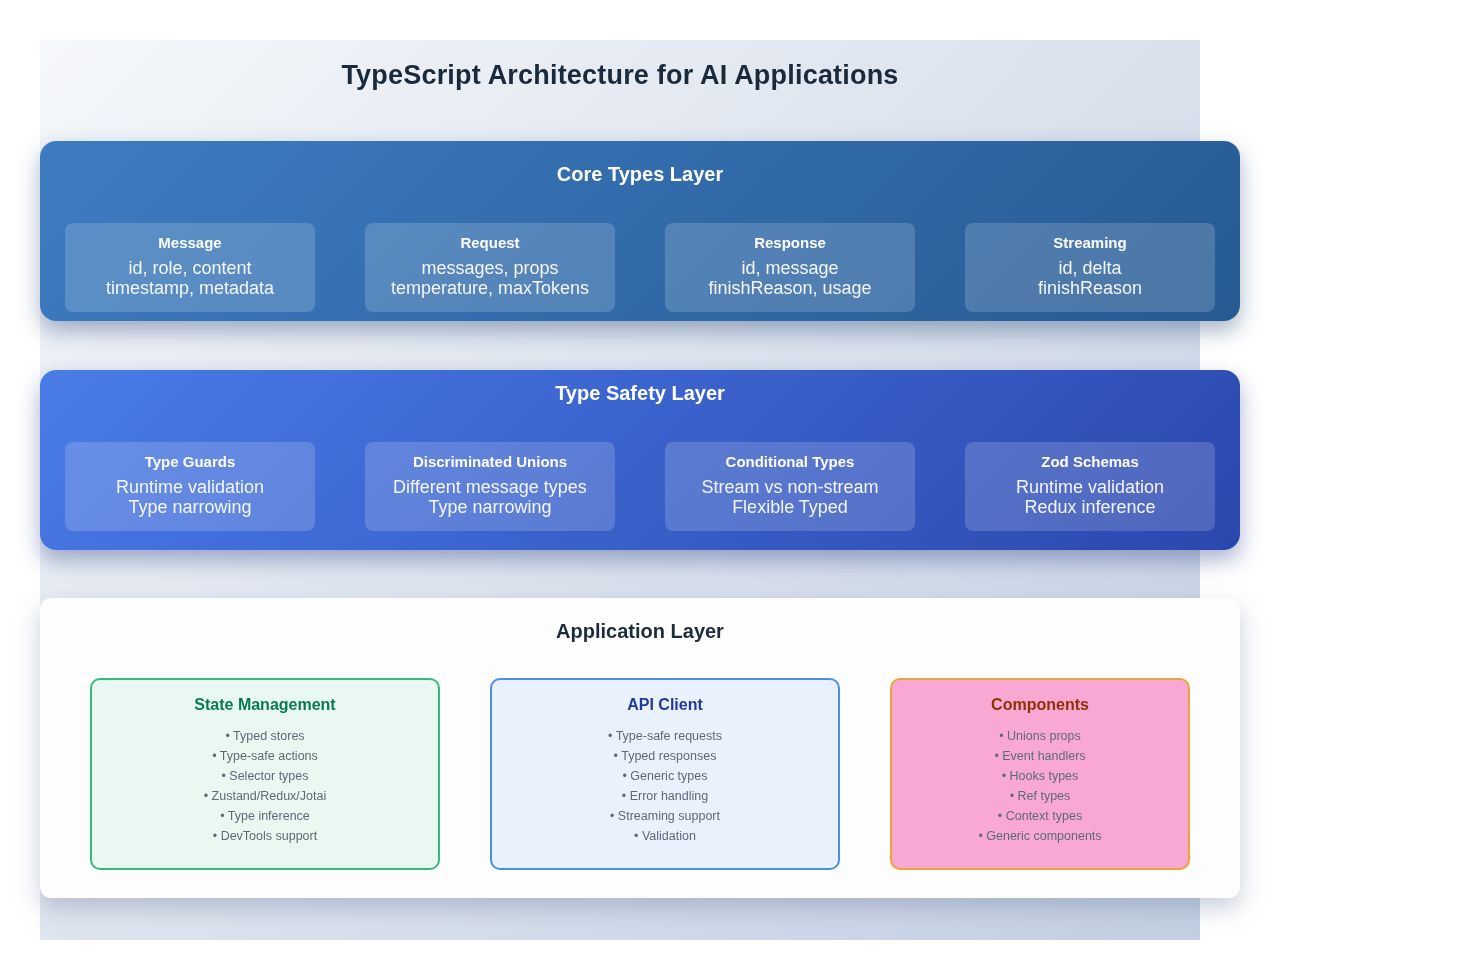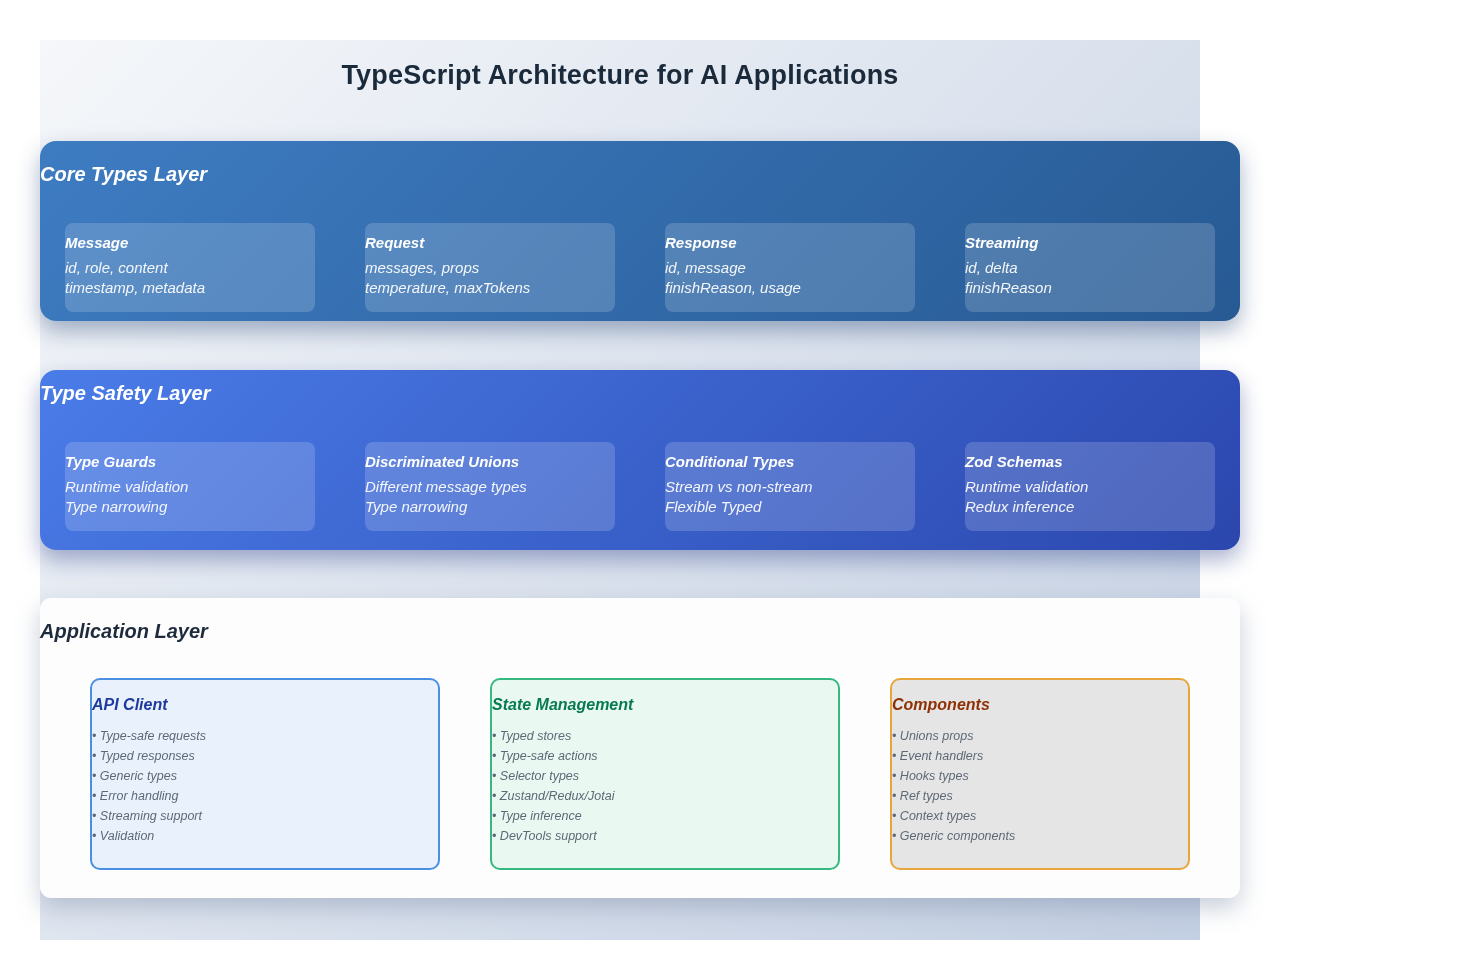--- a/index.html
+++ b/index.html
@@ -28,21 +28,21 @@
     line-height: 32px;
     font-weight: bold;
     color: #1b2a3b;
     letter-spacing: 0.2px;
   }
   .layer {
     width: 1200px;
     margin: 0 auto;
     border-radius: 16px;
     box-sizing: border-box;
-    font-style: italic;
+    text-align: center;
   }
   .layer-blue1 {
     margin-top: 50px;
     height: 180px;
     background: linear-gradient(135deg, #3e7cc2 0%, #275a93 100%);
     box-shadow: 0 10px 22px rgba(30, 60, 110, 0.38);
     padding-top: 21px;
   }
   .layer-blue2 {
     margin-top: 49px;
@@ -89,21 +89,21 @@
     padding-top: 11px;
   }
   .tcard-title {
     font-size: 15px;
     line-height: 17px;
     font-weight: bold;
     color: #ffffff;
     margin-bottom: 7px;
   }
   .tcard-line {
-    font-size: 15px;
+    font-size: 18px;
     line-height: 20px;
     color: rgba(255, 255, 255, 0.93);
   }
   .acard {
     height: 192px;
     border-radius: 10px;
     box-sizing: border-box;
     border: 2px solid transparent;
     padding-top: 15px;
   }
@@ -112,21 +112,21 @@
     background: #e9f1fd;
     border-color: #4a90e2;
   }
   .acard-state {
     width: 350px;
     background: #e9f8f0;
     border-color: #36b881;
   }
   .acard-comp {
     width: 300px;
-    background: #e5e5e5;
+    background: #f9a8d4;
     border-color: #e8a53d;
   }
   .acard-title {
     font-size: 16px;
     line-height: 20px;
     font-weight: bold;
     margin-bottom: 11px;
   }
   .acard-api .acard-title { color: #1e3a9f; }
   .acard-state .acard-title { color: #077a52; }
@@ -192,41 +192,41 @@
         <div class="tcard-title">Zod Schemas</div>
         <div class="tcard-line">Runtime validation</div>
         <div class="tcard-line">Redux inference</div>
       </div>
     </div>
   </div>
 
   <div class="layer layer-app">
     <h2 class="layer-title">Application Layer</h2>
     <div class="card-row">
+
+      <div class="acard acard-state">
+        <div class="acard-title">State Management</div>
+        <div class="bullet-line">• Typed stores</div>
+        <div class="bullet-line">• Type-safe actions</div>
+        <div class="bullet-line">• Selector types</div>
+        <div class="bullet-line">• Zustand/Redux/Jotai</div>
+        <div class="bullet-line">• Type inference</div>
+        <div class="bullet-line">• DevTools support</div>
+      </div>
 
       <div class="acard acard-api">
         <div class="acard-title">API Client</div>
         <div class="bullet-line">• Type-safe requests</div>
         <div class="bullet-line">• Typed responses</div>
         <div class="bullet-line">• Generic types</div>
         <div class="bullet-line">• Error handling</div>
         <div class="bullet-line">• Streaming support</div>
         <div class="bullet-line">• Validation</div>
       </div>
 
-      <div class="acard acard-state">
-        <div class="acard-title">State Management</div>
-        <div class="bullet-line">• Typed stores</div>
-        <div class="bullet-line">• Type-safe actions</div>
-        <div class="bullet-line">• Selector types</div>
-        <div class="bullet-line">• Zustand/Redux/Jotai</div>
-        <div class="bullet-line">• Type inference</div>
-        <div class="bullet-line">• DevTools support</div>
-      </div>
-
       <div class="acard acard-comp">
         <div class="acard-title">Components</div>
         <div class="bullet-line">• Unions props</div>
         <div class="bullet-line">• Event handlers</div>
         <div class="bullet-line">• Hooks types</div>
         <div class="bullet-line">• Ref types</div>
         <div class="bullet-line">• Context types</div>
         <div class="bullet-line">• Generic components</div>
       </div>
 

